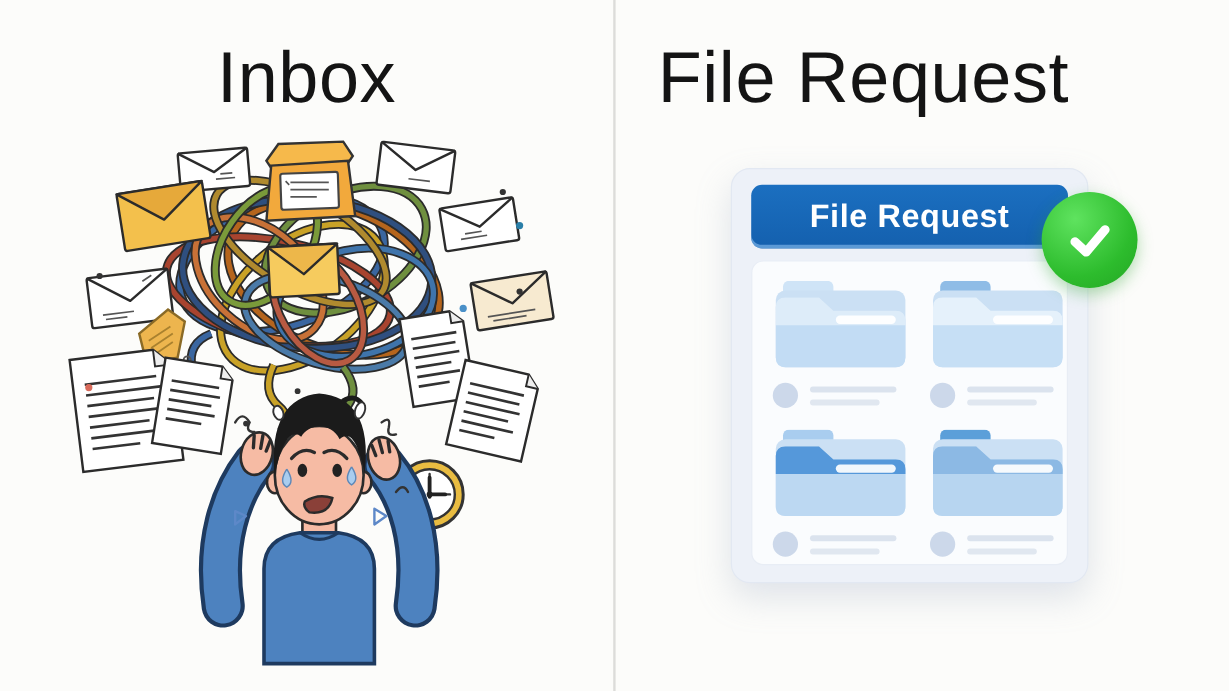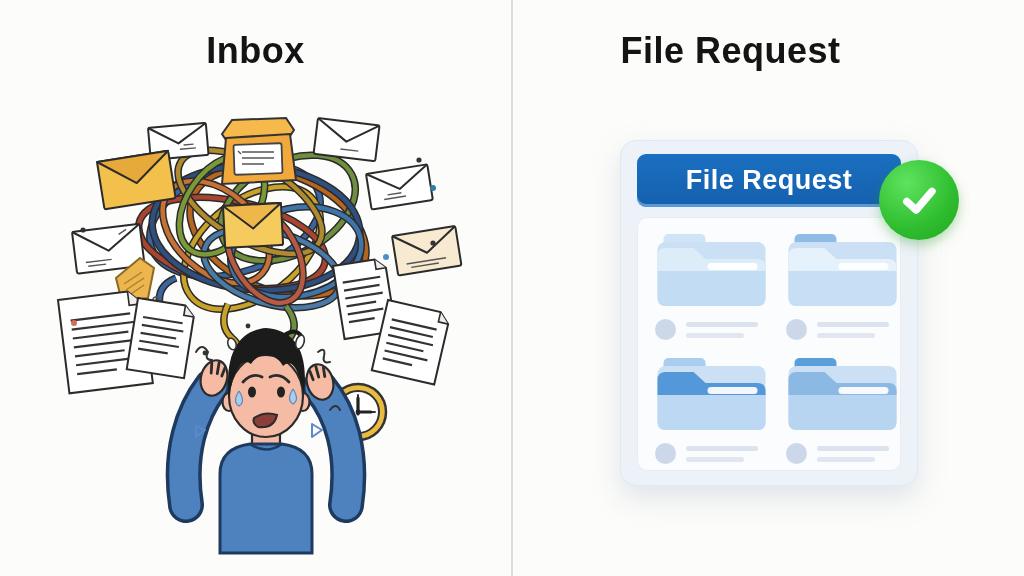--- a/index.html
+++ b/index.html
@@ -3,25 +3,25 @@
 <meta charset="utf-8">
 <style>
   html,body{margin:0;padding:0;}
   body{
     width:1024px;height:576px;position:relative;overflow:hidden;
     background:var(--page-bg,#fcfcfa);
     font-family:"Liberation Sans",sans-serif;
   }
   .panel{position:absolute;top:0;height:576px;}
   .panel-left{left:0;width:511px;}
-  .panel-right{left:513px;width:413px;margin-left:11px;}
+  .panel-right{left:513px;width:413px;}
   .divider{position:absolute;left:511px;top:0;width:2px;height:576px;background:var(--divider,#dcdcda);}
   .panel-title{
     position:absolute;top:30px;left:0;width:100%;text-align:center;
-    font-size:36px;font-weight:700;color:var(--title-text,#141414);letter-spacing:.5px;
+    font-size:60px;font-weight:400;color:var(--title-text,#141414);letter-spacing:.5px;
   }
   .illus{position:absolute;left:0;top:0;width:511px;height:576px;}
 
   
   .wo{stroke:#2b2b2b;stroke-width:7.5;fill:none;}
   .wc{stroke-width:4.5;fill:none;}
   .env-white{fill:#ffffff;stroke:#2b2b2b;stroke-width:2;}
   .env-yellow{fill:var(--envelope-yellow,#f3c04c);stroke:#2b2b2b;stroke-width:2;}
   .env-gold{fill:#f6cb5e;stroke:#2b2b2b;stroke-width:2;}
   .env-cream{fill:#f7ead0;stroke:#2b2b2b;stroke-width:2;}

